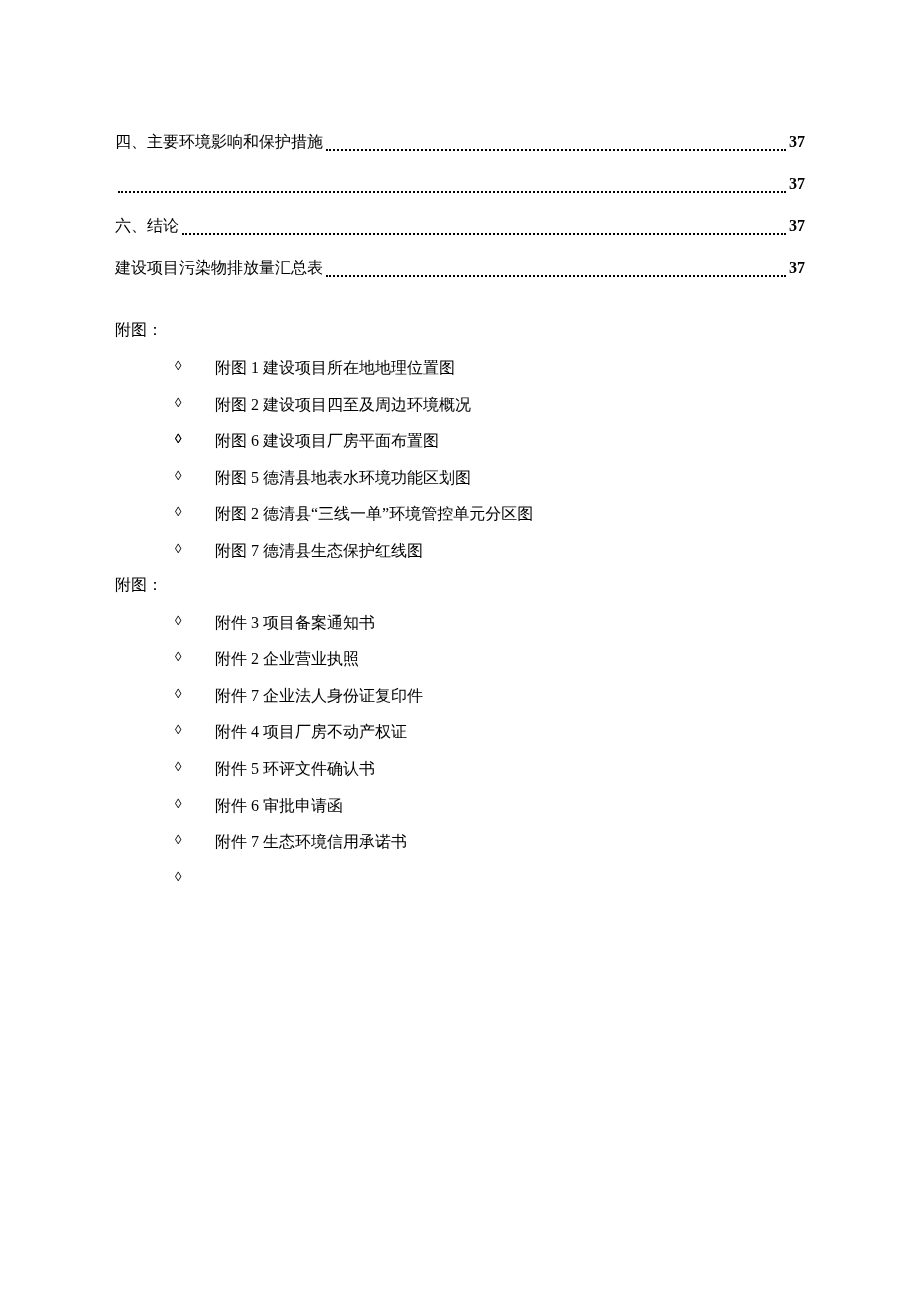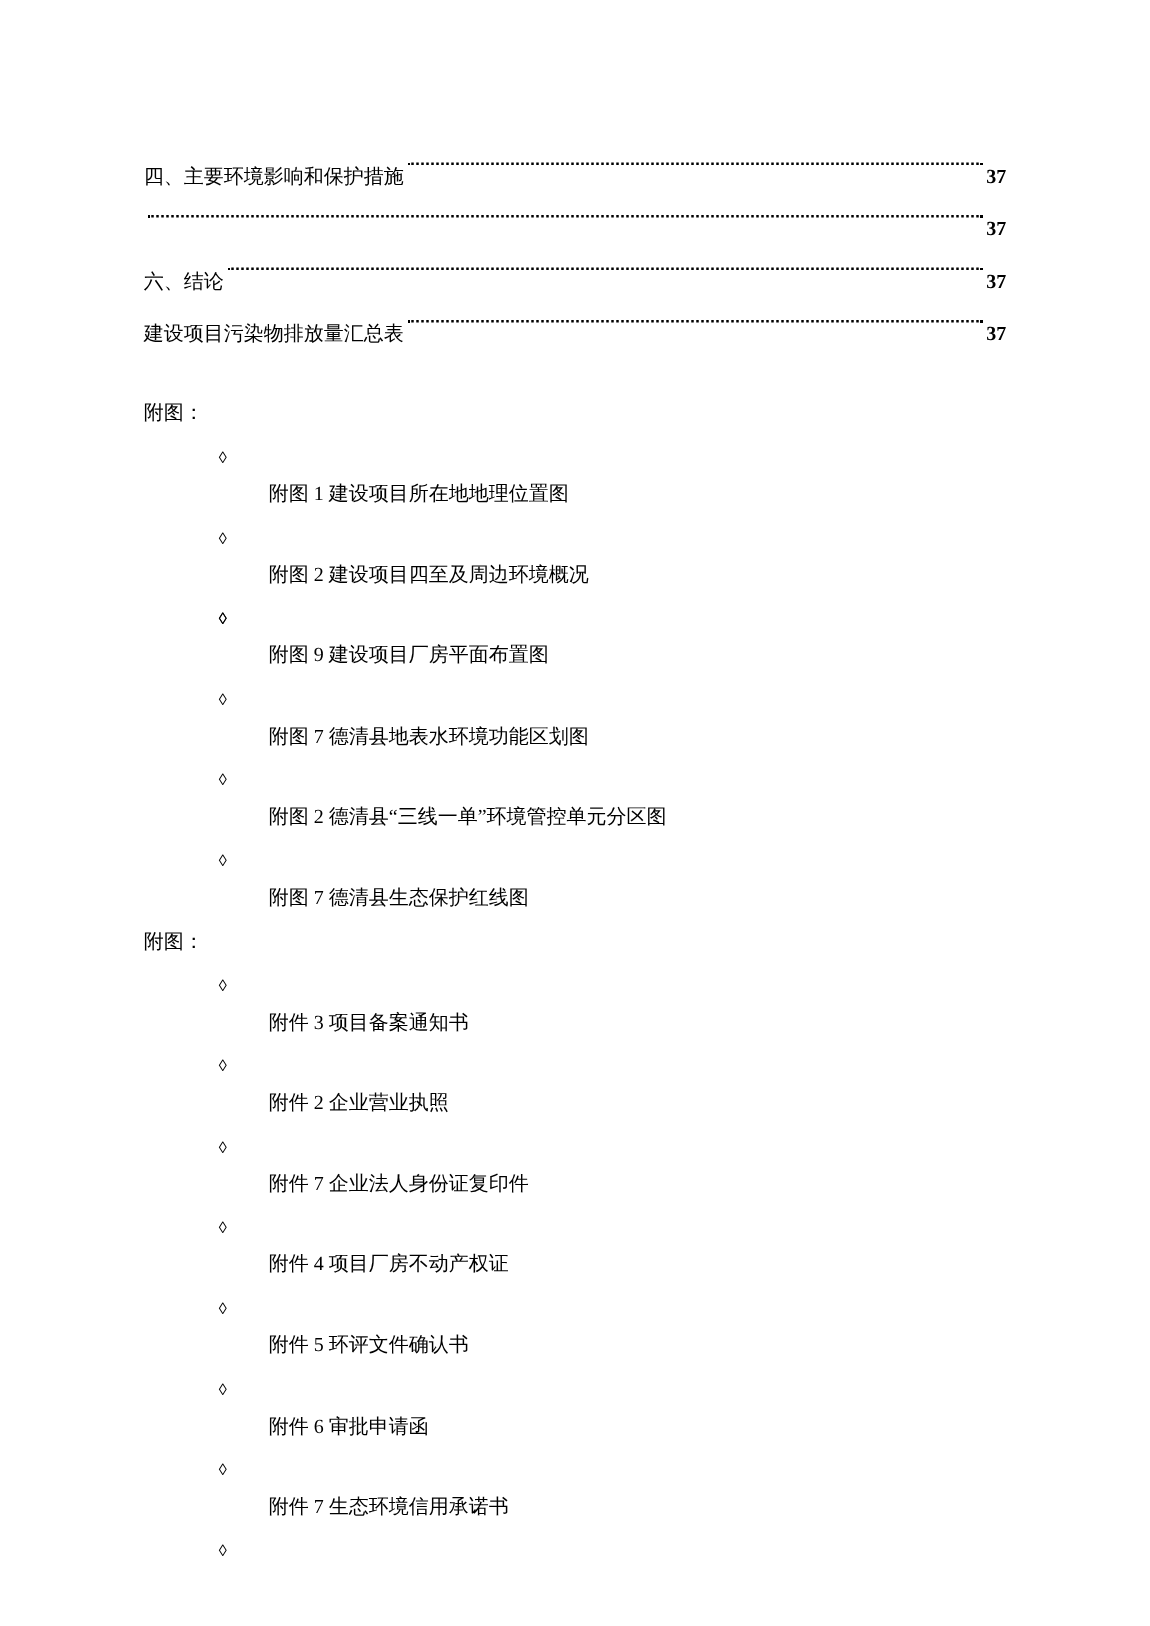--- a/index.html
+++ b/index.html
@@ -7,21 +7,21 @@
       width: 920px;
       height: 1301px;
       background: #ffffff;
       font-family: "SimSun", "宋体", serif;
       padding: 130px 115px 0 115px;
       font-size: 16px;
       color: #000;
     }
     .toc-entry {
       display: flex;
-      align-items: flex-start;
+      align-items: flex-end;
       margin-bottom: 18px;
       line-height: 1.5;
     }
     .toc-title { white-space: nowrap; }
     .toc-dots {
       flex: 1;
       border-bottom: 2px dotted #000;
       margin: 0 3px 3px 3px;
       min-width: 10px;
     }
@@ -36,21 +36,21 @@
       margin-bottom: 11px;
       line-height: 1.6;
       position: relative;
     }
     .bullet-marker {
       position: absolute;
       left: 0;
       top: 1px;
       font-size: 13px;
     }
-    .bullet-text { margin-left: 40px; display: inline-block; margin-top: 28px; }
+    .bullet-text { margin-left: 40px; display: inline-block; }
     .section-label-2 { margin-top: 8px; margin-bottom: 14px; font-size: 16px; }
   </style>
 </head>
 <body>
 
 <div>
   <div class="toc-entry">
     <span class="toc-title">四、主要环境影响和保护措施</span>
     <span class="toc-dots"></span>
     <span class="toc-page">37</span>
@@ -69,22 +69,22 @@
     <span class="toc-dots"></span>
     <span class="toc-page">37</span>
   </div>
 </div>
 
 <div class="section-label">附图：</div>
 <ul class="bullet-list">
   <li><span class="bullet-marker">◊</span><span class="bullet-text">附图 1 建设项目所在地地理位置图</span></li>
   <li><span class="bullet-marker">◊</span><span class="bullet-text">附图 2 建设项目四至及周边环境概况</span></li>
   <li><span class="bullet-marker">◊</span></li>
-  <li><span class="bullet-marker">◊</span><span class="bullet-text">附图 9 建设项目厂房平面布置图</span></li>
-  <li><span class="bullet-marker">◊</span><span class="bullet-text">附图 7 德清县地表水环境功能区划图</span></li>
+  <li><span class="bullet-marker">◊</span><span class="bullet-text">附图 6 建设项目厂房平面布置图</span></li>
+  <li><span class="bullet-marker">◊</span><span class="bullet-text">附图 5 德清县地表水环境功能区划图</span></li>
   <li><span class="bullet-marker">◊</span><span class="bullet-text">附图 2 德清县“三线一单”环境管控单元分区图</span></li>
   <li><span class="bullet-marker">◊</span><span class="bullet-text">附图 7 德清县生态保护红线图</span></li>
 </ul>
 
 <div class="section-label-2">附图：</div>
 <ul class="bullet-list">
   <li><span class="bullet-marker">◊</span><span class="bullet-text">附件 3 项目备案通知书</span></li>
   <li><span class="bullet-marker">◊</span><span class="bullet-text">附件 2 企业营业执照</span></li>
   <li><span class="bullet-marker">◊</span><span class="bullet-text">附件 7 企业法人身份证复印件</span></li>
   <li><span class="bullet-marker">◊</span><span class="bullet-text">附件 4 项目厂房不动产权证</span></li>

